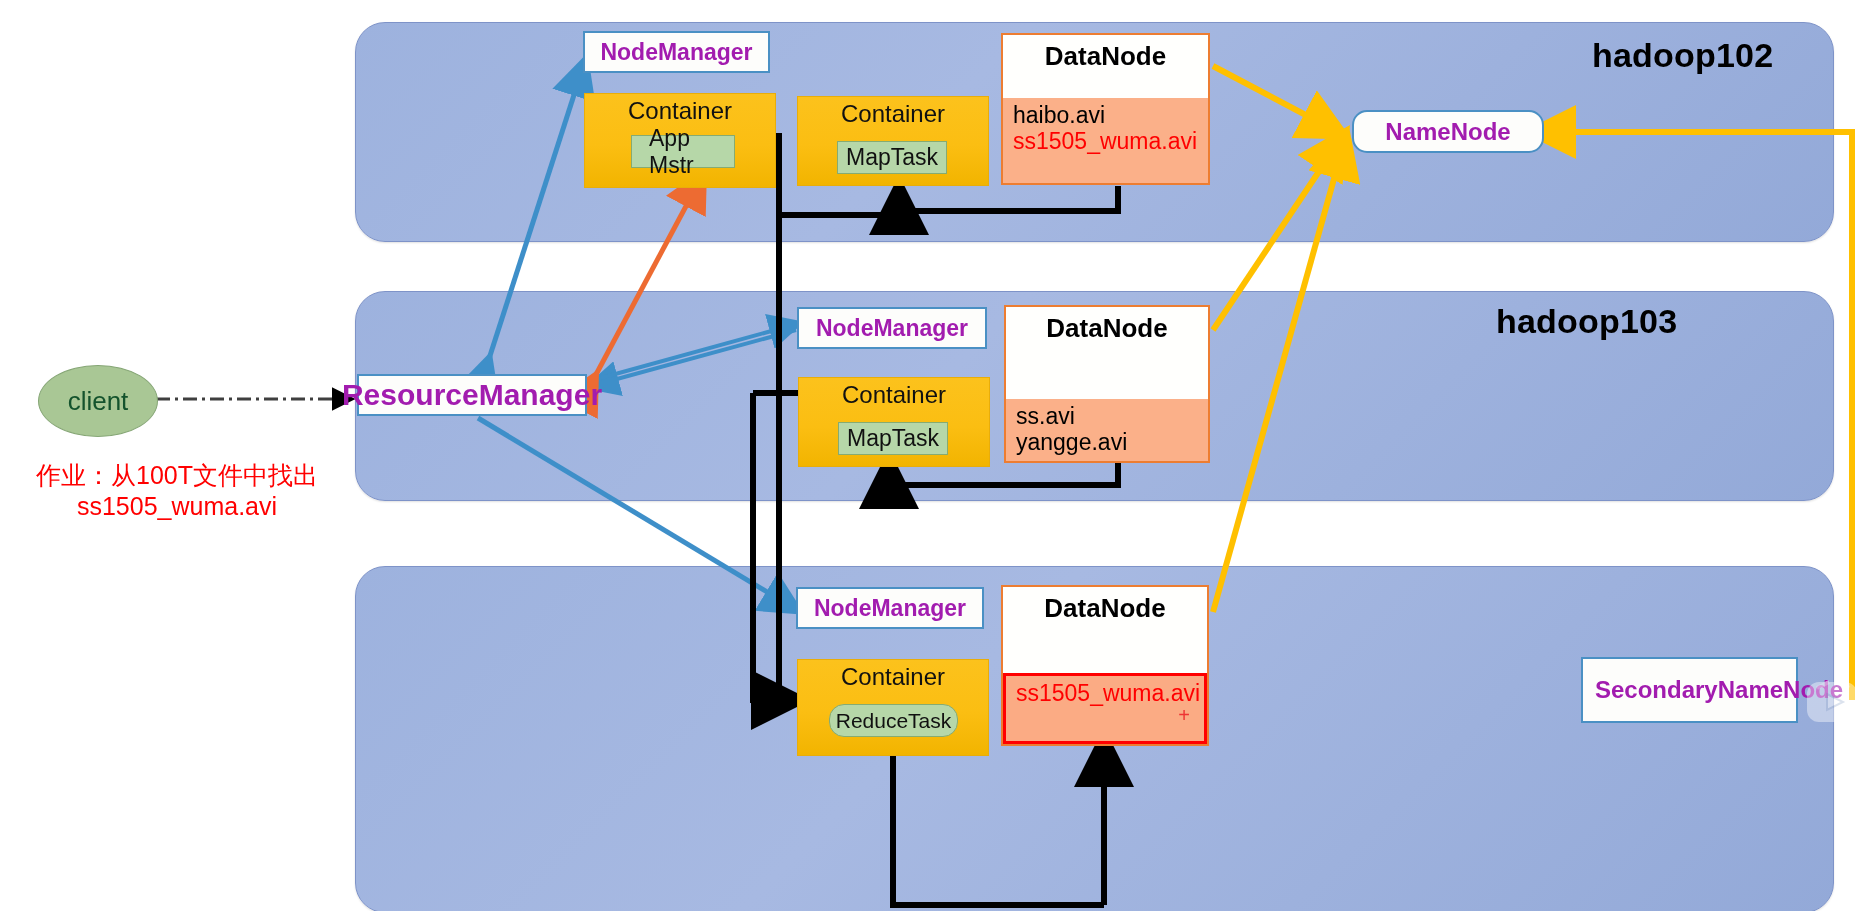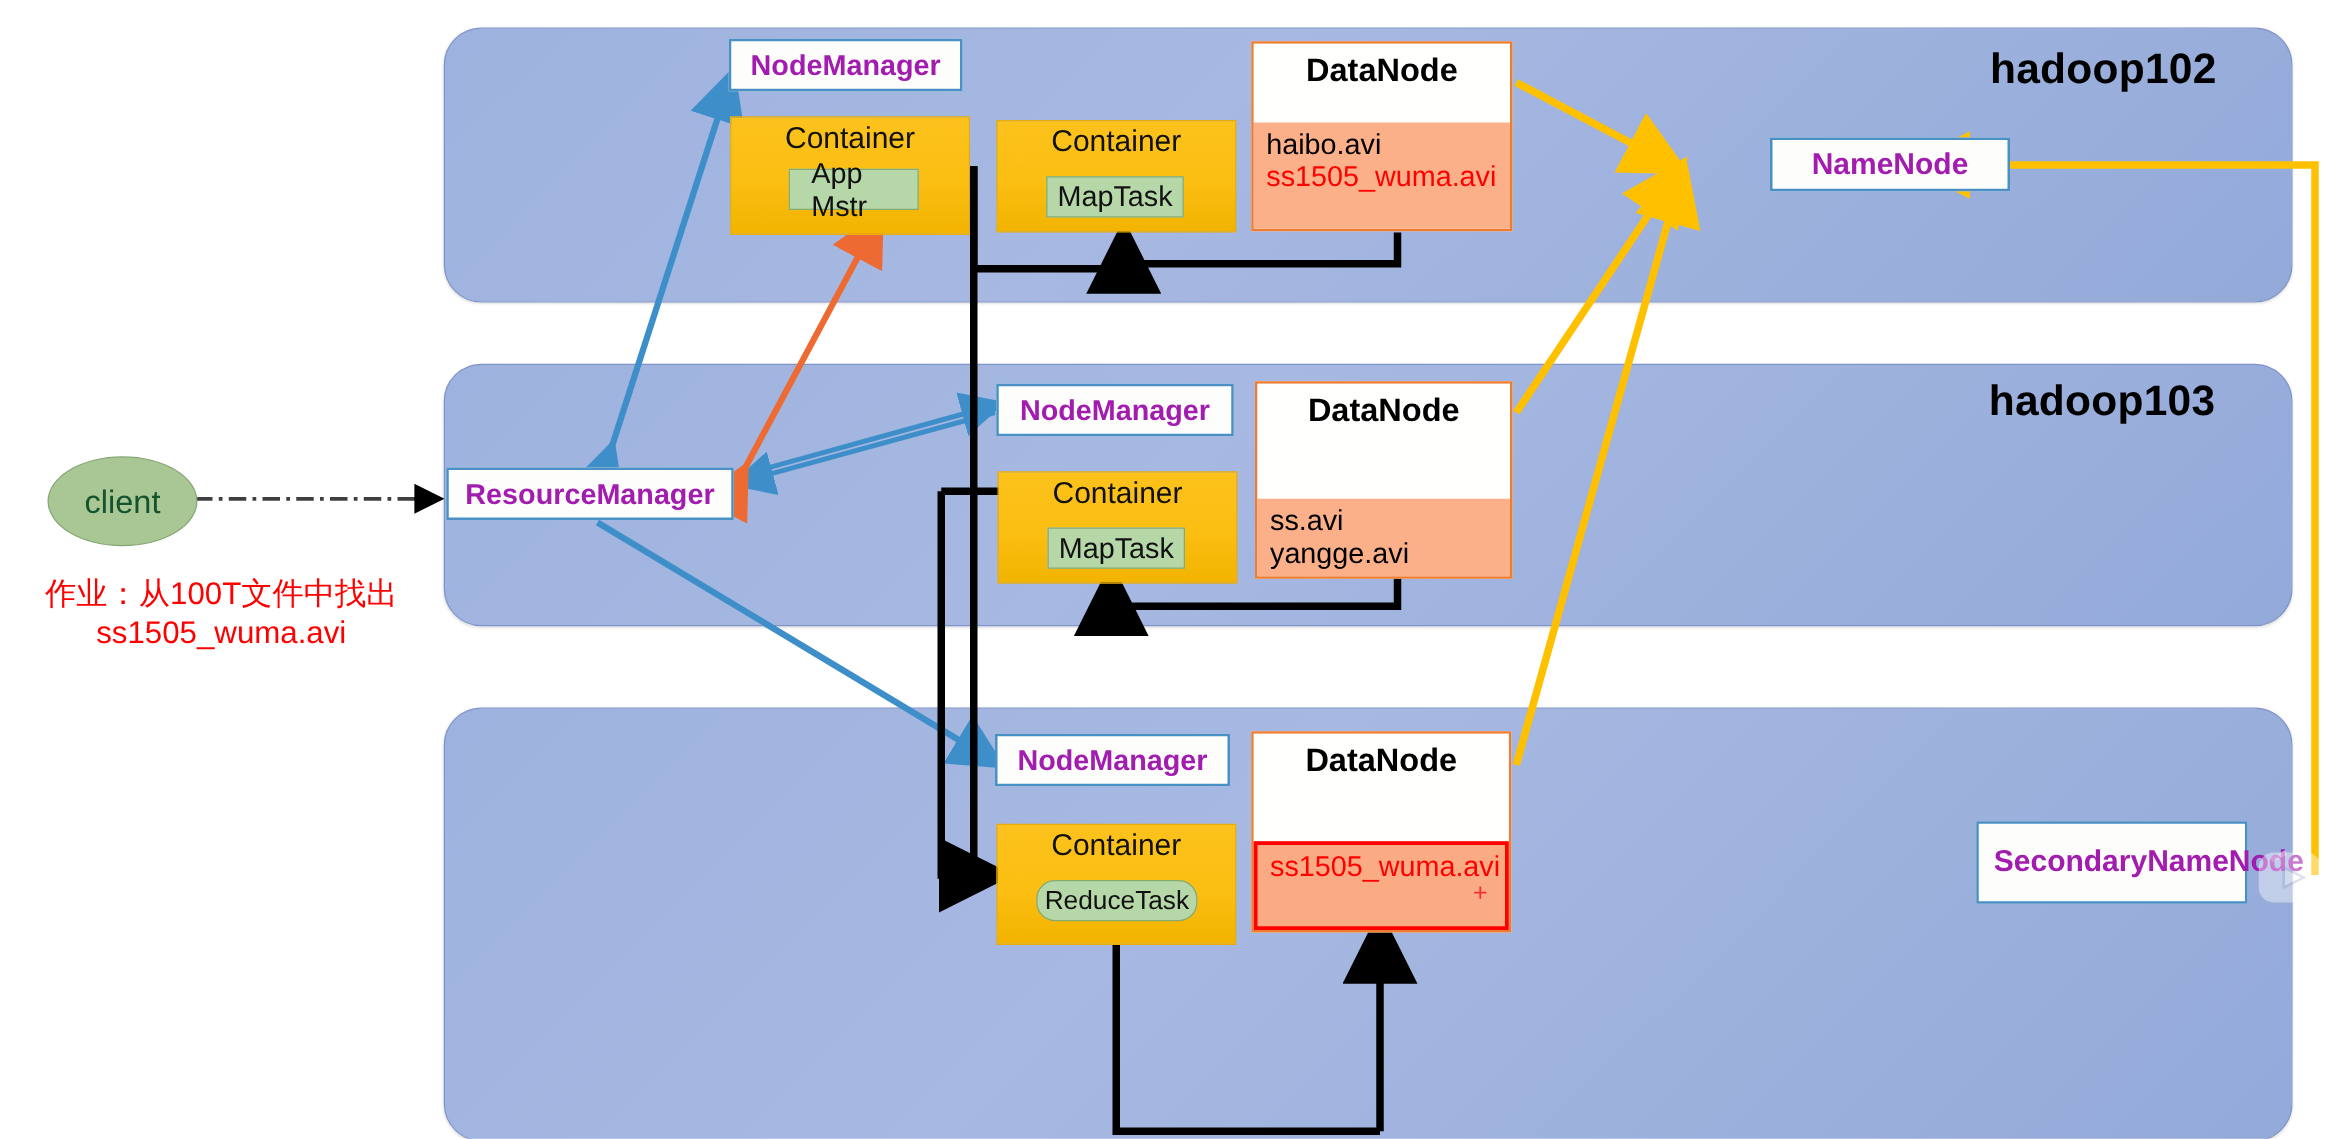--- a/index.html
+++ b/index.html
@@ -58,21 +58,21 @@
 </head>
 <body>
 
 <div id="stage">
 
   <div class="panel" style="left:355px;top:22px;width:1477px;height:218px;"></div>
   <div class="panel" style="left:355px;top:291px;width:1477px;height:208px;"></div>
   <div class="panel" style="left:355px;top:566px;width:1477px;height:345px;"></div>
 
   <div class="panel-title" style="left:1592px;top:36px;">hadoop102</div>
-  <div class="panel-title" style="left:1591px;top:302px;text-align:center;">hadoop103</div>
+  <div class="panel-title" style="left:1496px;top:302px;text-align:center;">hadoop103</div>
 
   <svg class="wires" viewBox="0 0 1864 911">
     <defs>
       <marker id="ah-blue" markerWidth="9" markerHeight="9" refX="6" refY="4.5" orient="auto">
           <path d="M0,0 L9,4.5 L0,9 z" fill="#3e8fc9"></path>
         </marker>
       <marker id="ah-blue-s" markerWidth="9" markerHeight="9" refX="6" refY="4.5" orient="auto">
           <path d="M0,0 L9,4.5 L0,9 z" fill="#3e8fc9"></path>
         </marker>
       <marker id="ah-orange" markerWidth="9" markerHeight="9" refX="6" refY="4.5" orient="auto">
@@ -153,21 +153,21 @@
       <path d="M1852,700 L1852,132 L1540,132" stroke="#ffc000" stroke-width="6" fill="none" marker-end="url(#ah-yellow)"></path>
     </g>
   </svg>
 
   <div class="client" style="left:38px;top:365px;width:118px;height:70px;">
     <span>client</span>
   </div>
   <div class="job-note" style="left:32px;top:460px;width:290px;">作业：从100T文件中找出
 ss1505_wuma.avi</div>
 
-  <div class="wbox" style="left:357px;top:374px;width:230px;height:42px;font-size:23px;">
+  <div class="wbox" style="left:357px;top:374px;width:230px;height:42px;font-size:30px;">
     <span>ResourceManager</span>
   </div>
 
   <div class="wbox" style="left:583px;top:31px;width:187px;height:42px;font-size:23px;">
     <span>NodeManager</span>
   </div>
 
   <div class="container-box" style="left:584px;top:93px;width:192px;height:95px;">
     <span class="container-label">Container</span>
     <span class="task-box" style="position:absolute;left:46px;top:41px;width:104px;height:33px;padding-left:17px;">App Mstr</span>
@@ -179,21 +179,21 @@
   </div>
 
   <div class="datanode" style="left:1001px;top:33px;width:209px;height:152px;">
     <div class="dn-head" style="height:57px;">DataNode</div>
     <div class="dn-files" style="flex:1;">
       <div class="fname">haibo.avi</div>
       <div class="fname red">ss1505_wuma.avi</div>
     </div>
   </div>
 
-  <div class="wbox" style="left:1416px;top:110px;width:192px;height:43px;font-size:24px;">
+  <div class="wbox" style="left:1352px;top:110px;width:192px;height:43px;font-size:24px;border-radius:15px;">
     <span>NameNode</span>
   </div>
 
   <div class="wbox" style="left:797px;top:307px;width:190px;height:42px;font-size:23px;">
     <span>NodeManager</span>
   </div>
 
   <div class="container-box" style="left:798px;top:377px;width:192px;height:90px;">
     <span class="container-label">Container</span>
     <span class="task-box" style="position:absolute;left:39px;top:44px;width:110px;height:33px;">MapTask</span>

